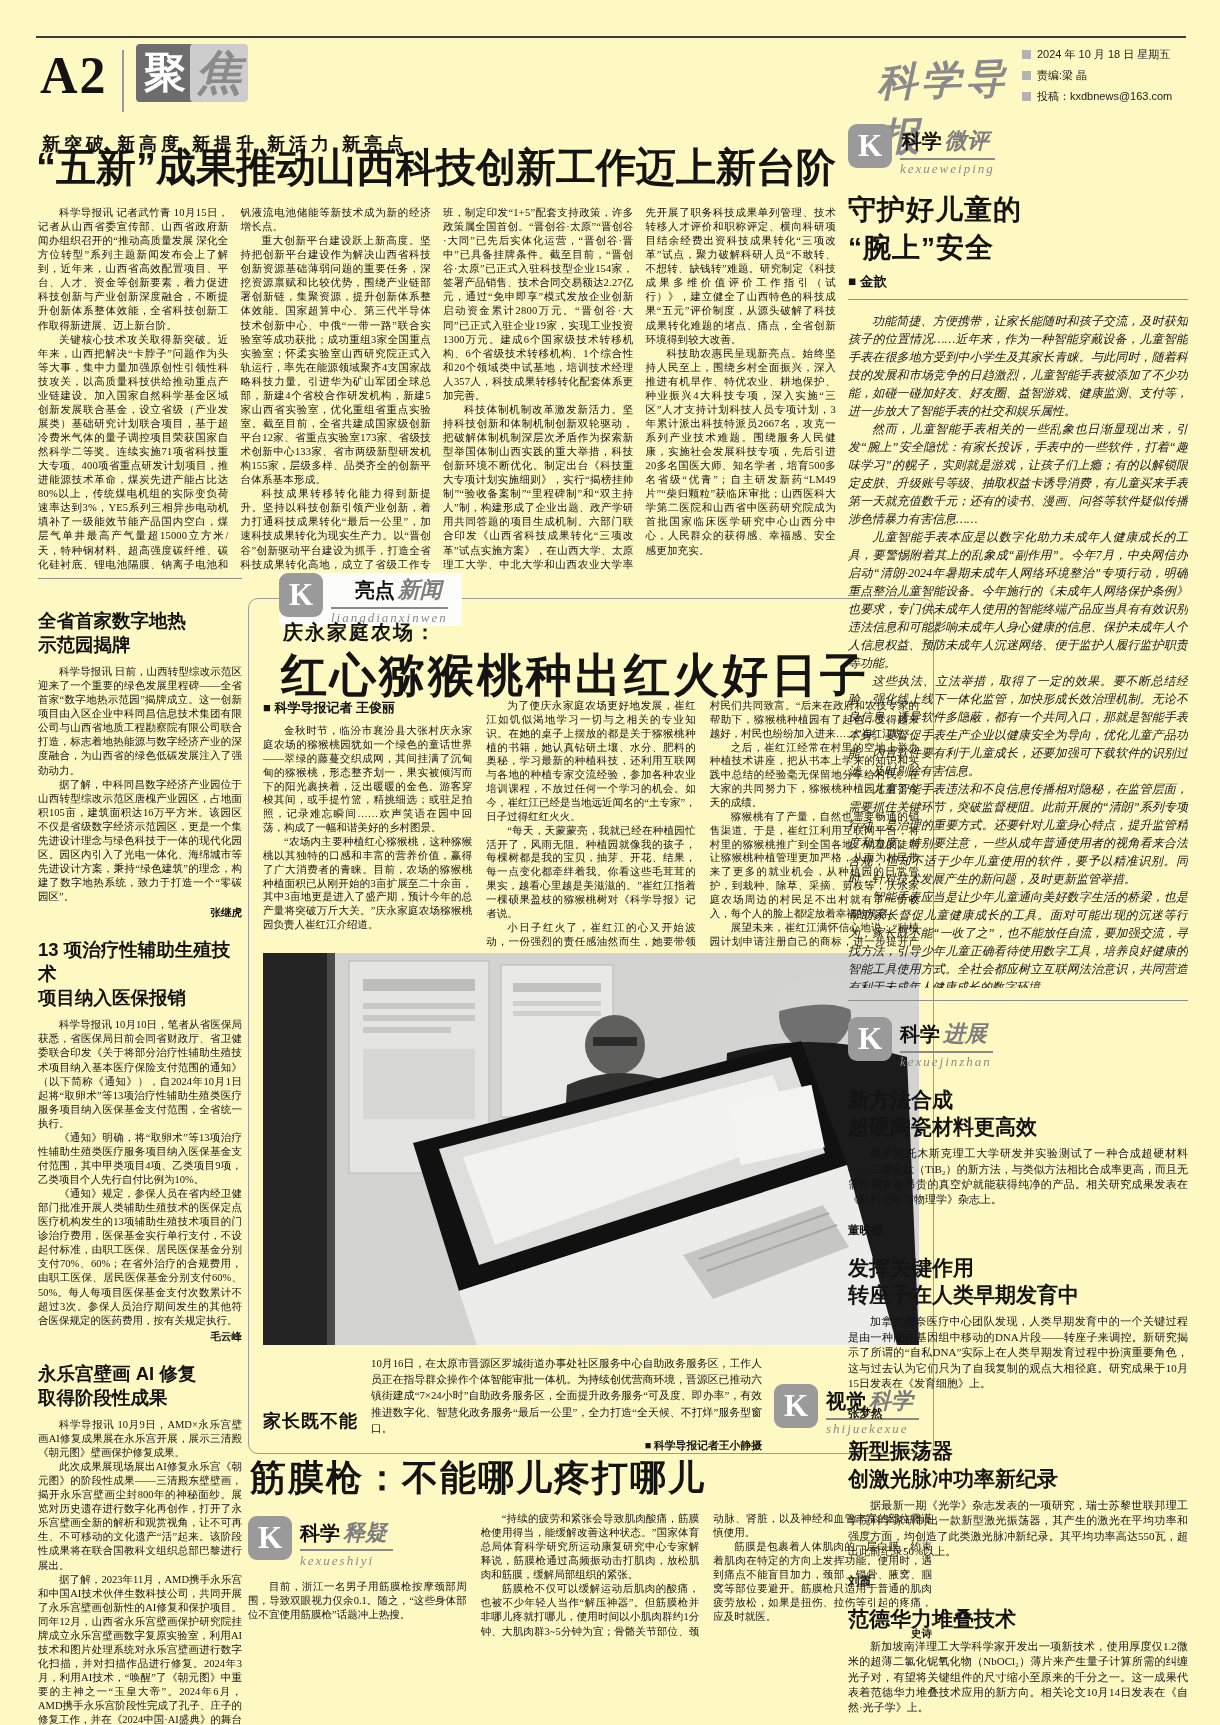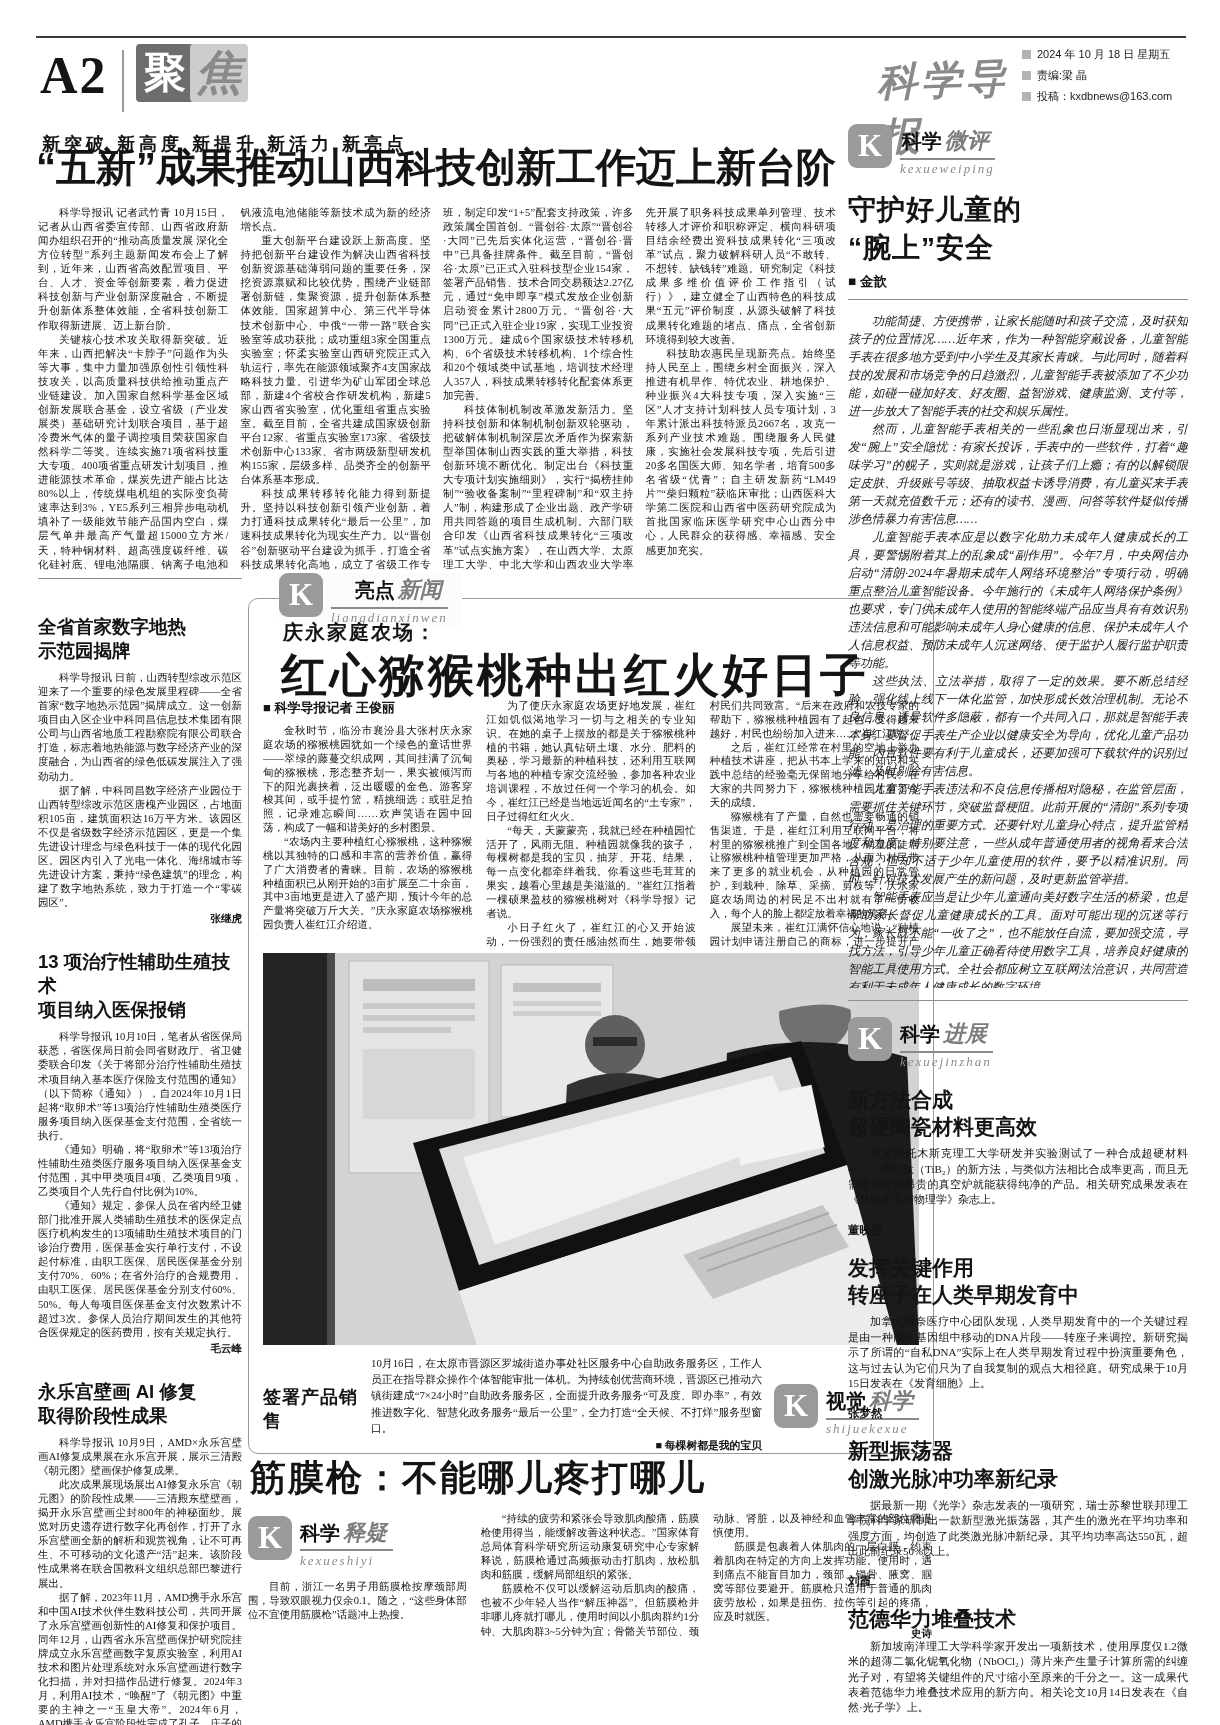--- a/index.html
+++ b/index.html
@@ -1,16 +1,16 @@
 <!DOCTYPE html>
 <html><head>
 <meta charset="utf-8">
 <style>
   html,body{margin:0;padding:0;background:#888;}
-  .page{position:relative;width:1220px;height:1725px;background:#ffffff;overflow:hidden;
+  .page{position:relative;width:1220px;height:1725px;background:#fef9c3;overflow:hidden;
         color:#141414;font-family:"Liberation Serif","DejaVu Serif",serif;margin:0 auto;}
   .sans{font-family:"Liberation Sans","DejaVu Sans",sans-serif;}
 
   
   .top-rule{position:absolute;left:36px;top:36px;width:1150px;height:2px;background:#3a3a3a;}
   .page-no{position:absolute;left:40px;top:46px;font:bold 52px "Liberation Serif",serif;letter-spacing:2px;}
   .head-div{position:absolute;left:122px;top:50px;width:2px;height:62px;background:#9a9a9a;}
   .focus-logo{position:absolute;left:136px;top:44px;display:flex;}
   .focus-box1{width:58px;height:58px;background:#6d6d6d;color:#fff;font-weight:bold;font-size:42px;
               display:flex;align-items:center;justify-content:center;border-radius:4px;}
@@ -28,21 +28,21 @@
                  letter-spacing:0px;white-space:nowrap;}
   .main-body{position:absolute;left:38px;top:206px;width:798px;height:384px;
              column-count:4;column-gap:12px;font-size:10.5px;line-height:1.34;overflow:hidden;
              text-align:justify;letter-spacing:.2px;}
   .paras p{margin:0;text-indent:2em;text-align:justify;}
 
   
   .left-col{position:absolute;left:38px;top:578px;width:204px;height:1140px;border-top:1px solid #8f8f8f;
             padding-top:12px;overflow:hidden;font-size:10.5px;line-height:1.34;}
   .la-title{font-family:"Liberation Sans","DejaVu Sans",sans-serif;font-weight:800;font-size:18.5px;
-            line-height:1.3;margin:24px 0 8px;}
+            line-height:1.3;margin:18px 0 8px;}
   .sig{text-align:right;font-weight:bold;margin-top:2px;}
 
   
   .feature-box{position:absolute;left:248px;top:598px;width:684px;height:854px;border:1px solid #9a9a9a;
                border-radius:10px;}
   .feature-logo{position:absolute;top:-26px;left:30px;background:#fcfcfa;padding:0 14px 0 0;}
   .f-kicker{position:absolute;left:34px;top:20px;font-weight:bold;font-size:20px;letter-spacing:2px;}
   .f-headline{position:absolute;left:32px;top:46px;font-weight:900;font-size:46px;letter-spacing:3px;white-space:nowrap;}
   .f-body{position:absolute;left:14px;top:100px;width:656px;height:252px;column-count:3;column-gap:14px;
           font-size:10.5px;line-height:1.32;overflow:hidden;text-align:justify;}
@@ -216,24 +216,24 @@
         <polygon points="200,204 510,122 532,184 232,292" fill="#f2f2f0"></polygon>
         <rect x="470" y="140" width="86" height="64" fill="#f3f3f1" transform="rotate(-12 513 172)"></rect>
         <polygon points="196,338 584,212 634,392 214,392" fill="#ececea"></polygon>
         <polygon points="420,302 560,252 586,294 450,346" fill="#c6c6c4"></polygon>
         <line x1="436" y1="306" x2="566" y2="260" stroke="#a8a8a6" stroke-width="2"></line>
         <line x1="444" y1="318" x2="574" y2="272" stroke="#a8a8a6" stroke-width="2"></line>
       </svg>
     </div>
 
     <div class="caption-row">
-      <div class="cap-label">签署产品销售</div>
+      <div class="cap-label">家长既不能</div>
       <div class="cap-text">
         <span>10月16日，在太原市晋源区罗城街道办事处社区服务中心自助政务服务区，工作人员正在指导群众操作个体智能审批一体机。为持续创优营商环境，晋源区已推动六镇街建成“7×24小时”自助政务服务区，全面提升政务服务“可及度、即办率”，有效推进数字化、智慧化政务服务“最后一公里”，全力打造“全天候、不打烊”服务型窗口。</span>
-        <div class="cap-credit">■  每棵树都是我的宝贝</div>
+        <div class="cap-credit">■  科学导报记者王小静摄</div>
       </div>
       <div class="cap-logo k-logo">
         <div class="k-box">K</div>
         <div class="k-text">
           <div class="k-line">
             <span class="k-cn">视觉</span><span class="k-script">科学</span>
           </div>
           <div class="k-pinyin">shijuekexue</div>
         </div>
       </div>

